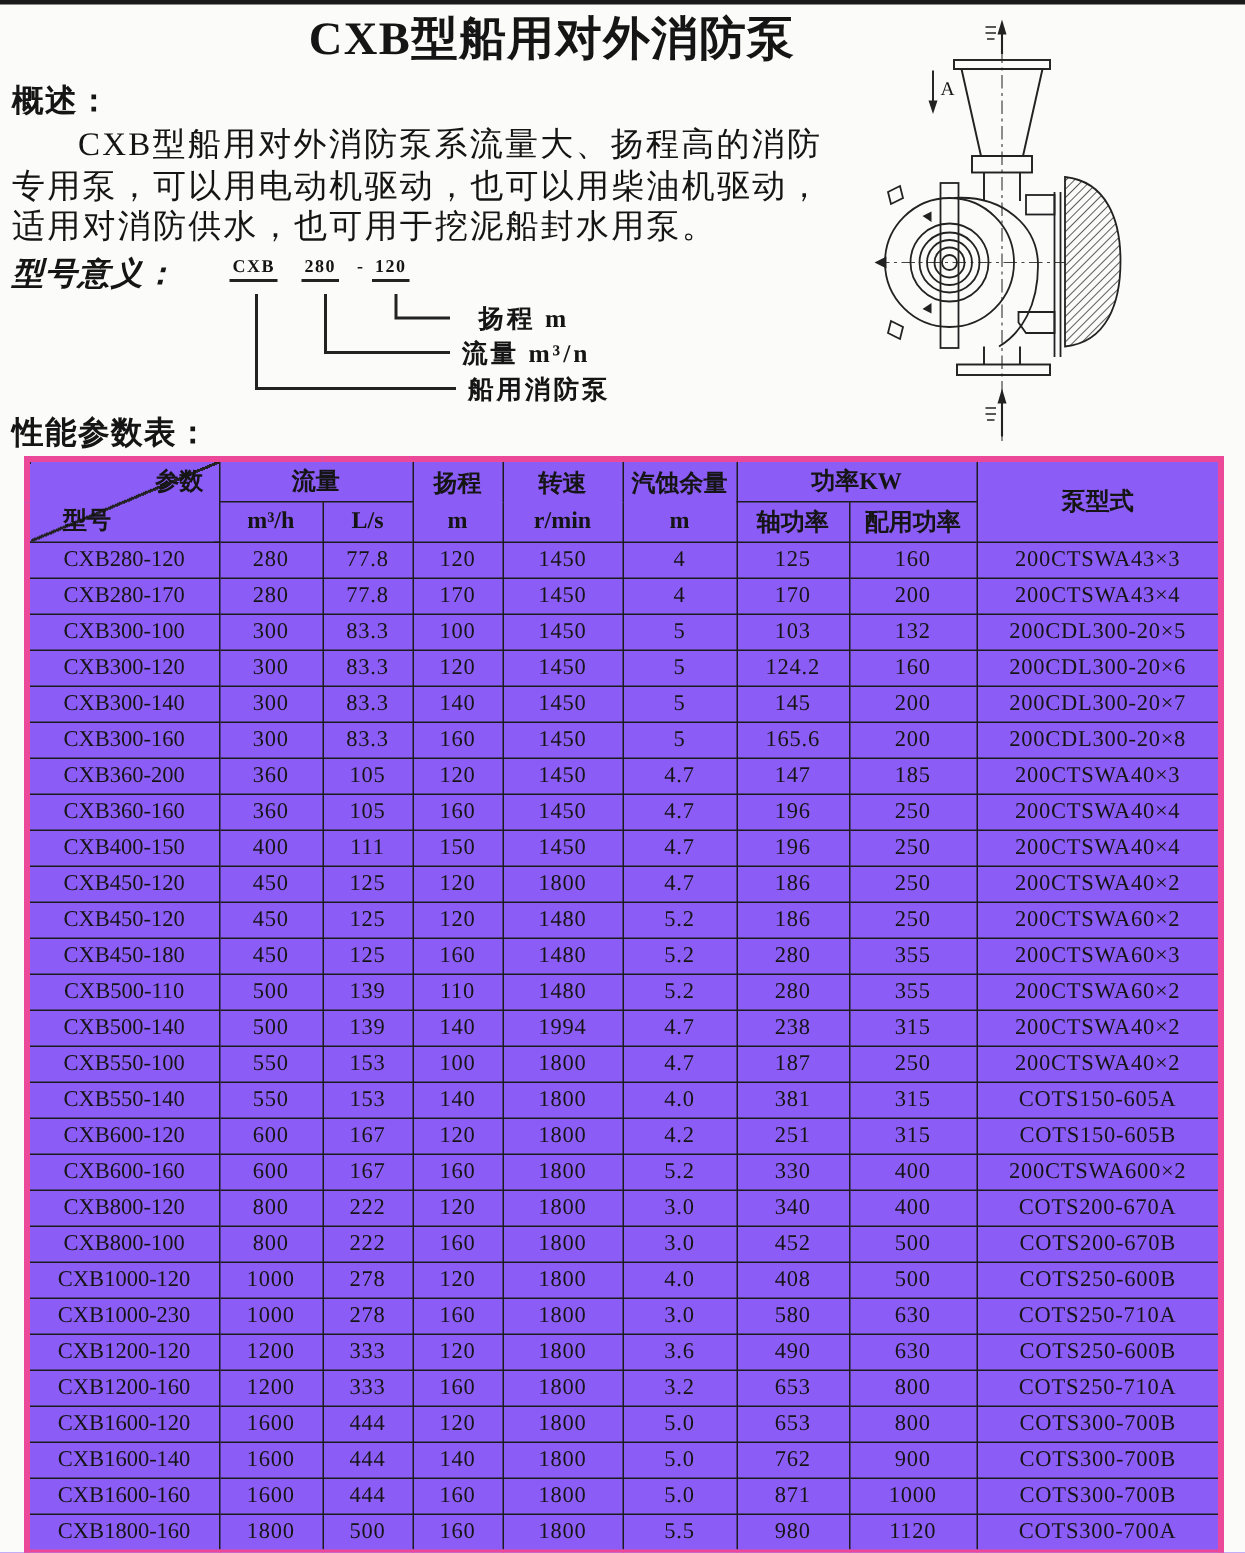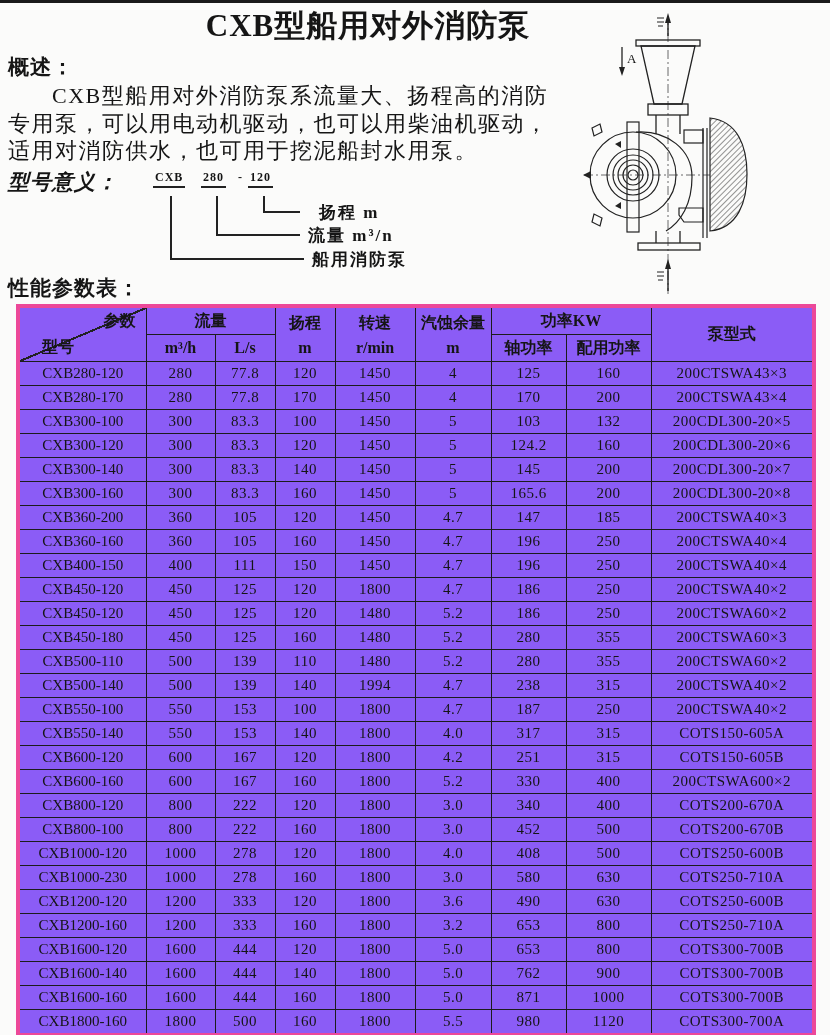--- a/index.html
+++ b/index.html
@@ -381,21 +381,21 @@
         <td class="c-num">250</td>
         <td class="c-type">200CTSWA40×2</td>
       </tr>
       <tr>
         <td class="c-model">CXB550-140</td>
         <td class="c-num">550</td>
         <td class="c-num">153</td>
         <td class="c-num">140</td>
         <td class="c-num">1800</td>
         <td class="c-num">4.0</td>
-        <td class="c-num">317</td>
+        <td class="c-num">381</td>
         <td class="c-num">315</td>
         <td class="c-type">COTS150-605A</td>
       </tr>
       <tr>
         <td class="c-model">CXB600-120</td>
         <td class="c-num">600</td>
         <td class="c-num">167</td>
         <td class="c-num">120</td>
         <td class="c-num">1800</td>
         <td class="c-num">4.2</td>

